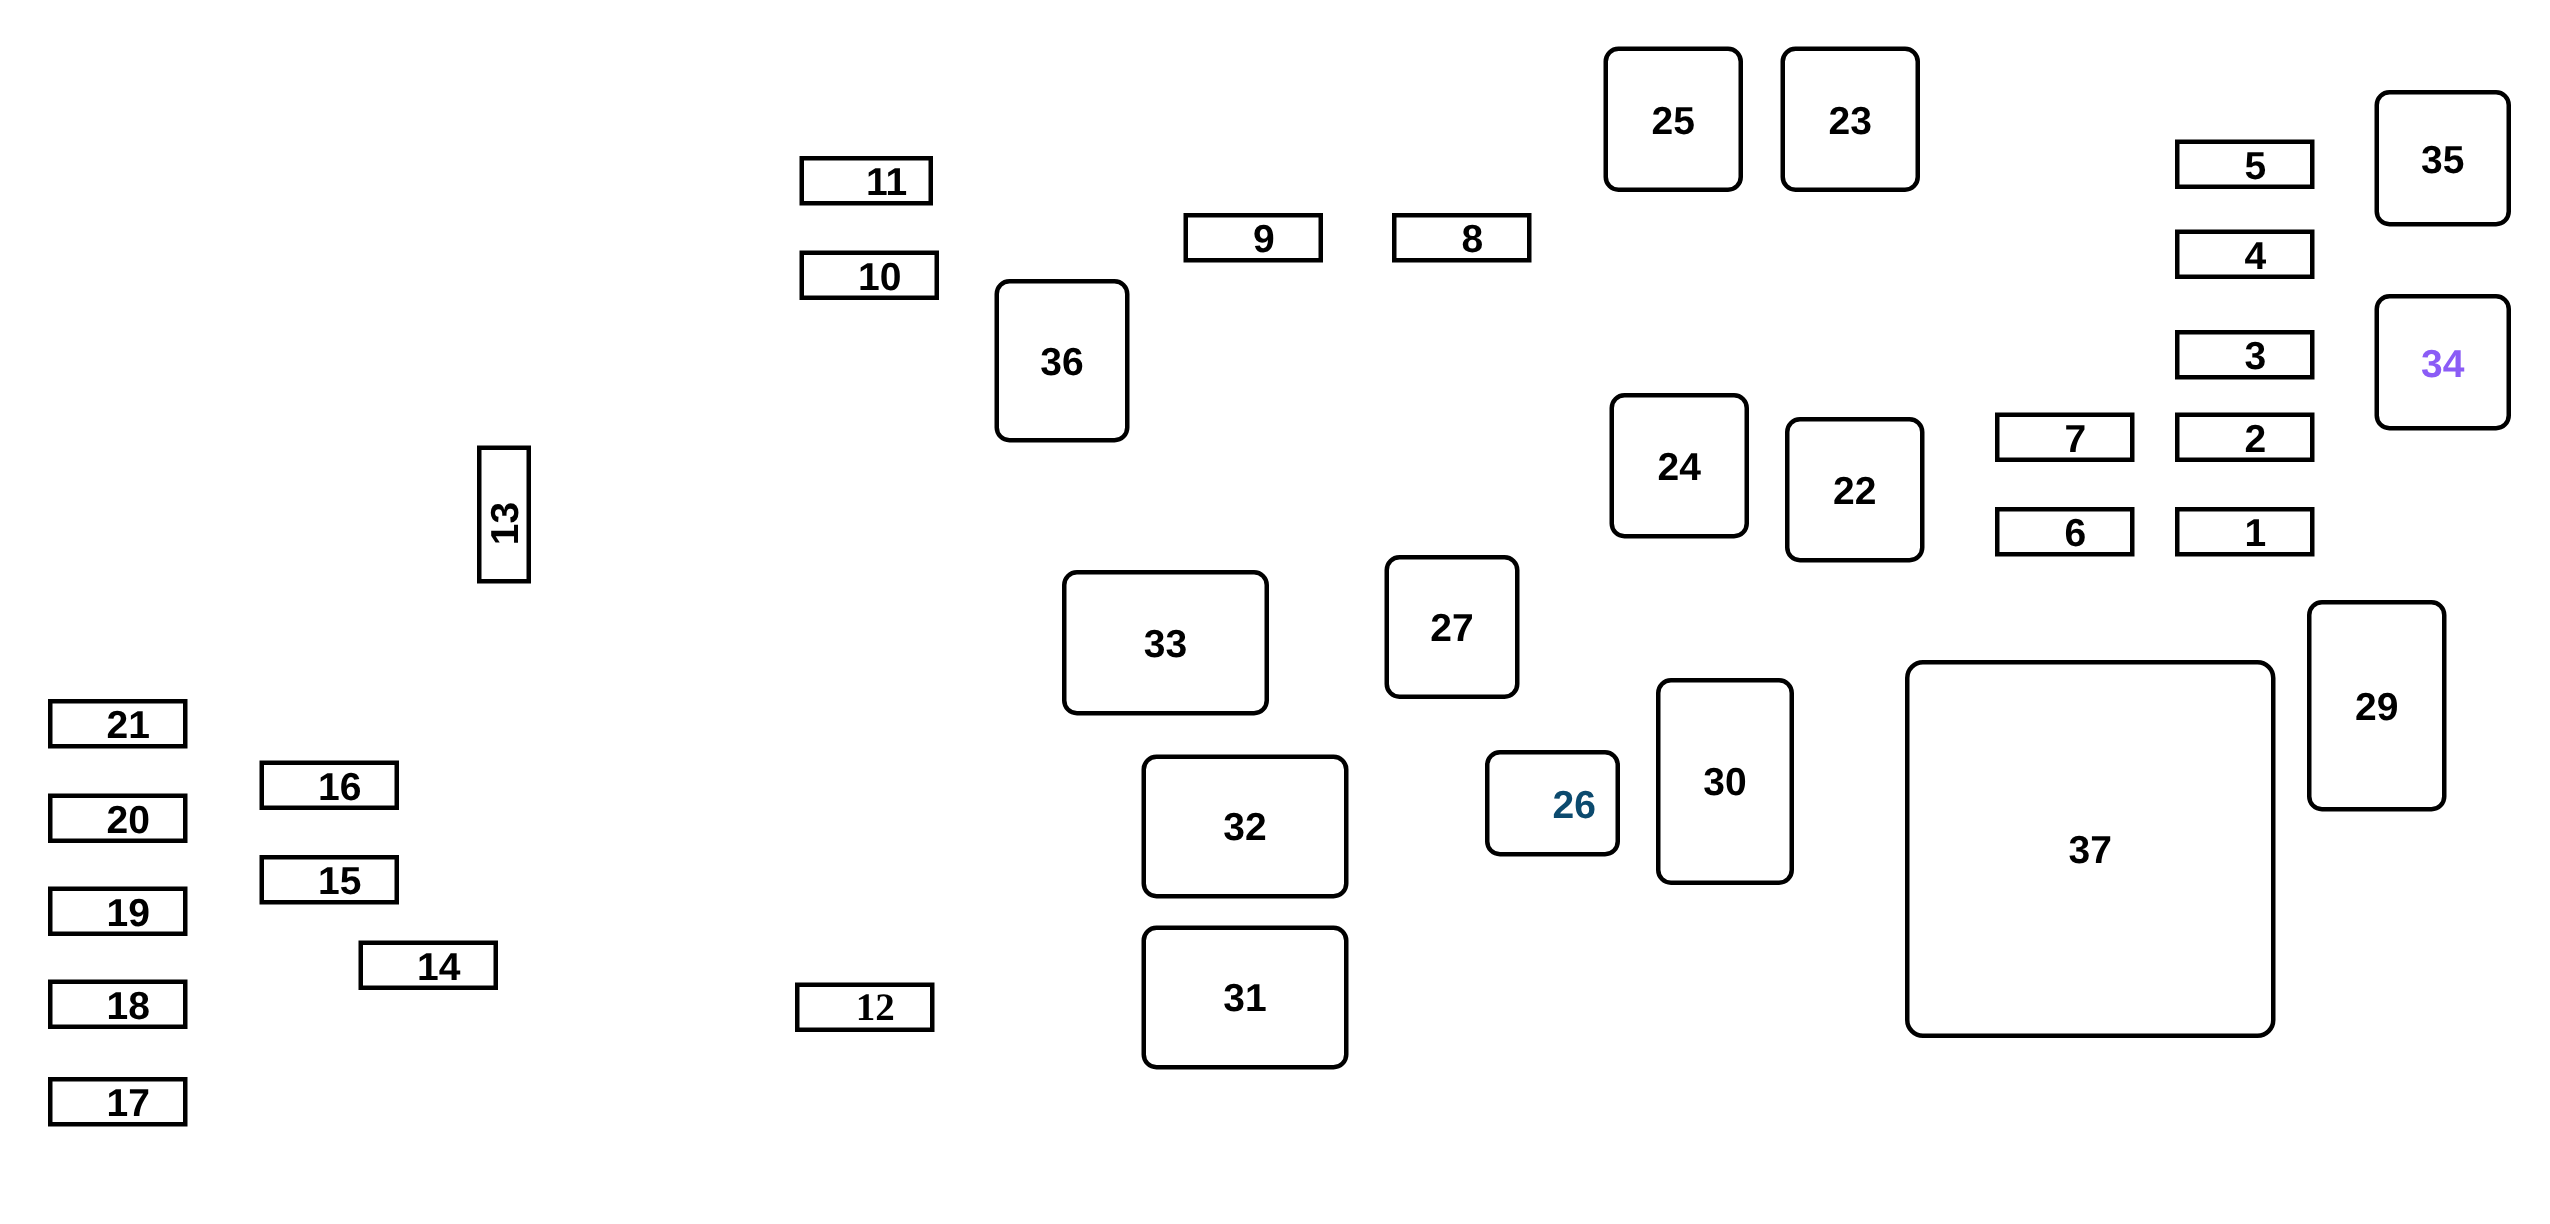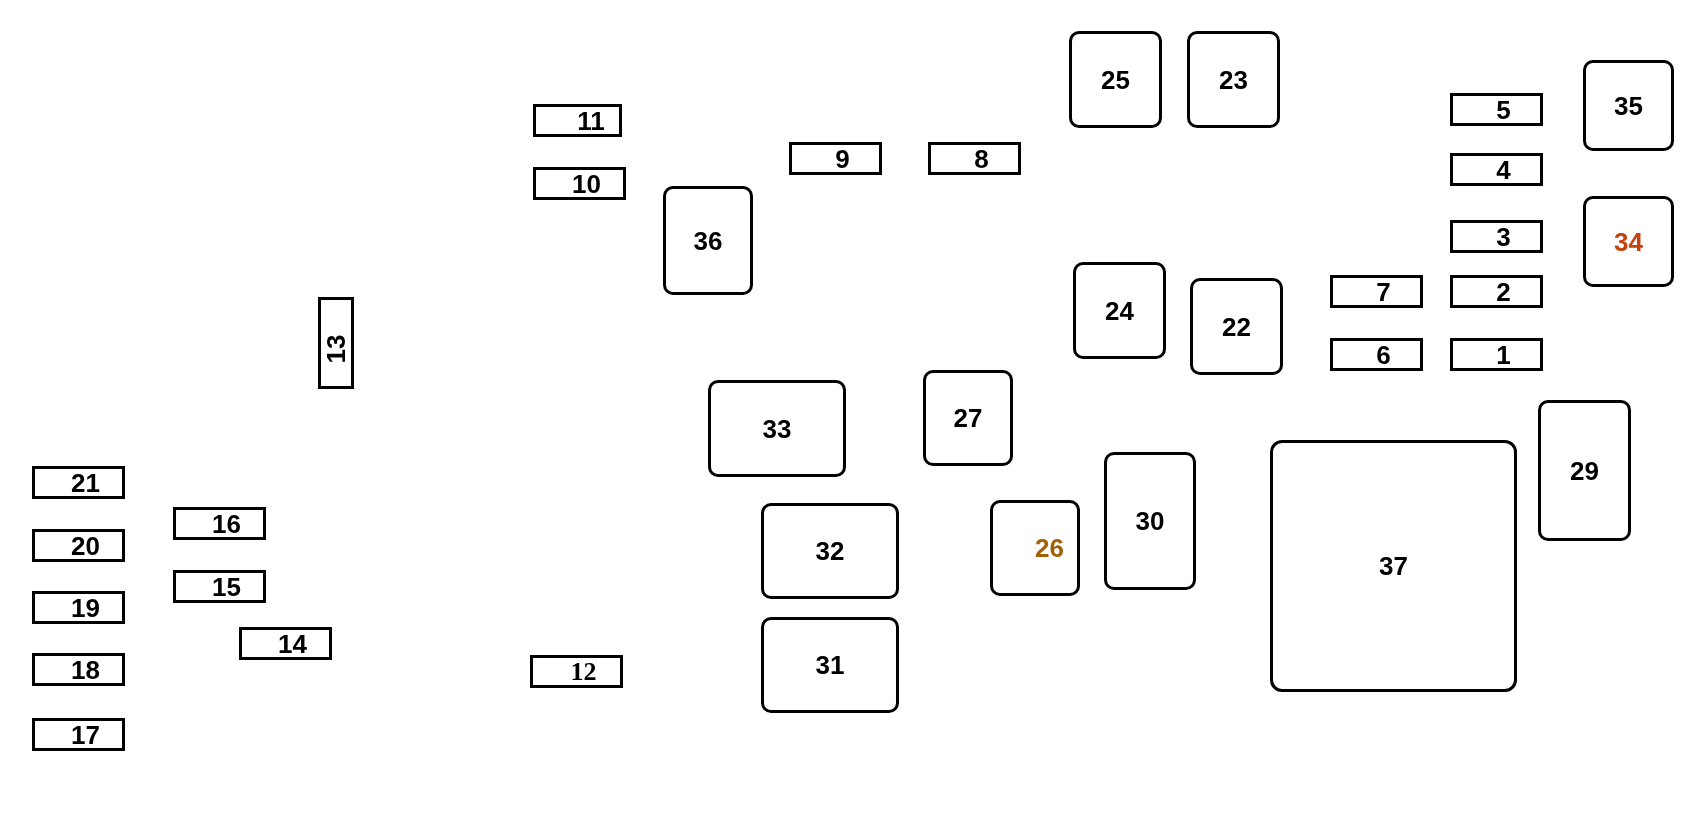--- a/index.html
+++ b/index.html
@@ -133,42 +133,42 @@
     </div>
     <div class="fuse relay" style="left: 1187px; top: 31px; width: 93px; height: 97px; border-color: rgb(0, 0, 0); color: rgb(0, 0, 0);">
       <span>23</span>
     </div>
     <div class="fuse relay" style="left: 1073px; top: 262px; width: 93px; height: 97px; border-color: rgb(0, 0, 0); color: rgb(0, 0, 0);">
       <span>24</span>
     </div>
     <div class="fuse relay" style="left: 1069px; top: 31px; width: 93px; height: 97px; border-color: rgb(0, 0, 0); color: rgb(0, 0, 0);">
       <span>25</span>
     </div>
-    <div class="fuse relay" style="left: 990px; top: 500px; width: 90px; height: 96px; border-color: rgb(0, 0, 0); color: #a16207; padding-left: 29px;">
+    <div class="fuse relay" style="left: 990px; top: 500px; width: 90px; height: 71px; border-color: rgb(0, 0, 0); color: #0c4a6e; padding-left: 29px;">
       <span>26</span>
     </div>
     <div class="fuse relay" style="left: 923px; top: 370px; width: 90px; height: 96px; border-color: rgb(0, 0, 0); color: rgb(0, 0, 0); text-align: center;">
       <span>27</span>
     </div>
     <div class="fuse relay" style="left: 1538px; top: 400px; width: 93px; height: 141px; border-color: rgb(0, 0, 0); color: rgb(0, 0, 0);">
       <span>29</span>
     </div>
     <div class="fuse relay" style="left: 1104px; top: 452px; width: 92px; height: 138px; border-color: rgb(0, 0, 0); color: rgb(0, 0, 0);">
       <span>30</span>
     </div>
     <div class="fuse relay" style="left: 761px; top: 617px; width: 138px; height: 96px; border-color: rgb(0, 0, 0); color: rgb(0, 0, 0);">
       <span>31</span>
     </div>
     <div class="fuse relay" style="left: 761px; top: 503px; width: 138px; height: 96px; border-color: rgb(0, 0, 0); color: rgb(0, 0, 0);">
       <span>32</span>
     </div>
     <div class="fuse relay" style="left: 708px; top: 380px; width: 138px; height: 97px; border-color: rgb(0, 0, 0); color: rgb(0, 0, 0);">
       <span>33</span>
     </div>
-    <div class="fuse relay" style="left: 1583px; top: 196px; width: 91px; height: 91px; border-color: rgb(0, 0, 0); color: #c2410c;">
+    <div class="fuse relay" style="left: 1583px; top: 196px; width: 91px; height: 91px; border-color: rgb(0, 0, 0); color: #8b5cf6;">
       <span>34</span>
     </div>
     <div class="fuse relay" style="left: 1583px; top: 60px; width: 91px; height: 91px; border-color: rgb(0, 0, 0); color: rgb(0, 0, 0);">
       <span>35</span>
     </div>
     <div class="fuse relay" style="left: 663px; top: 186px; width: 90px; height: 109px; border-color: rgb(0, 0, 0); color: rgb(0, 0, 0);">
       <span>36</span>
     </div>
     <div class="fuse relay big" style="left: 1270px; top: 440px; width: 247px; height: 252px; border-color: rgb(0, 0, 0); color: rgb(0, 0, 0);">
       <span>37</span>

